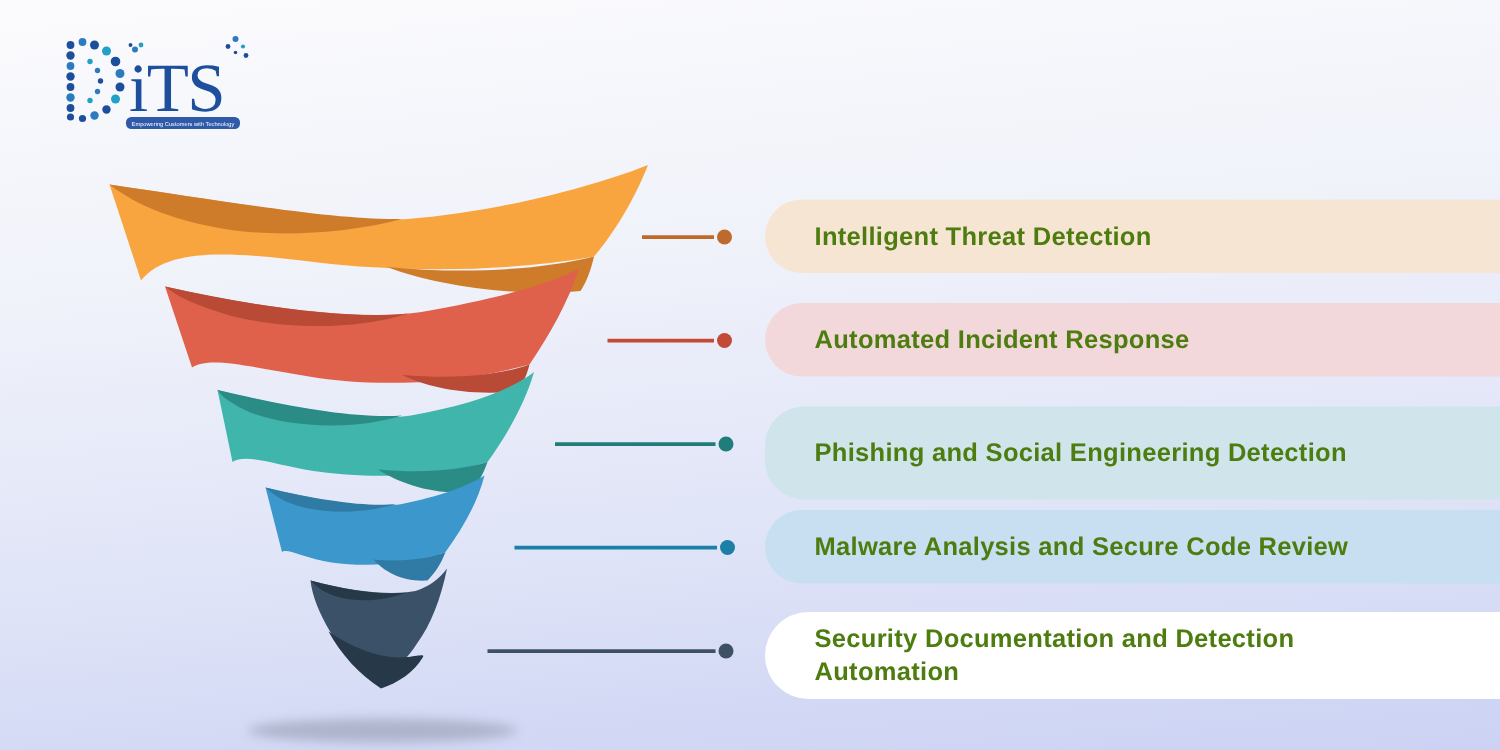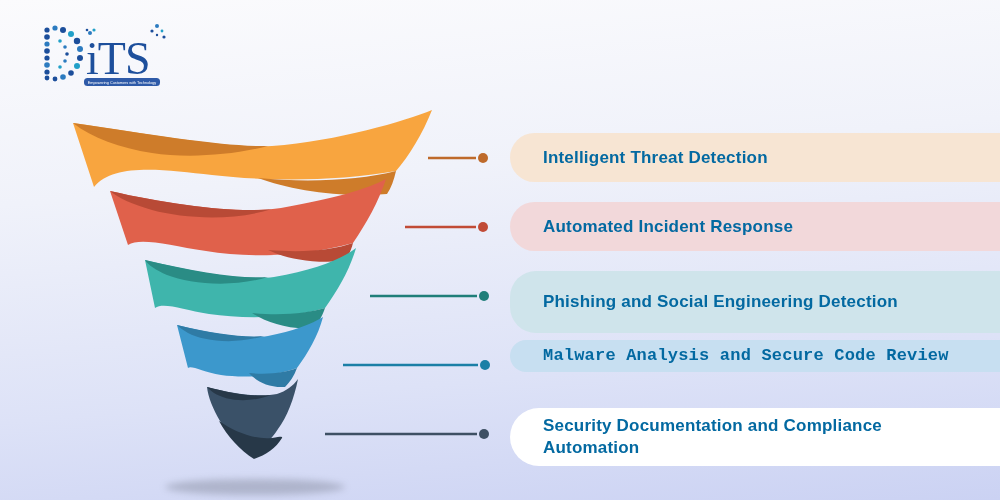--- a/index.html
+++ b/index.html
@@ -8,28 +8,28 @@
     position:relative; width:1000px; height:500px; overflow:hidden;
     background: linear-gradient(175deg, #fbfbfd 0%, #f0f2fa 35%, #dde2f7 72%, #cbd2f3 100%);
   }
   .logo { position:absolute; left:40px; top:16px; width:140px; height:78px; }
   .funnel-svg { position:absolute; left:0; top:0; width:1000px; height:500px; }
   .pill {
     position:absolute; left:510px; right:0; display:flex; align-items:center;
     border-top-left-radius:26px; border-bottom-left-radius:26px;
   }
   .pill-text {
-    padding-left:33px; color:#0369a1; font-size:17px; font-weight:600;
+    padding-left:33px; color:#4d7c0f; font-size:17px; font-weight:600;
     letter-spacing:0.2px; white-space:nowrap; line-height:1.28;
   }
   .pill-text.wrap { white-space:normal; max-width:400px; }
   .p1 { top:133px; height:49px; }
   .p2 { top:202px; height:49px; }
   .p3 { top:271px; height:62px; }
-  .p4 { top:340px; height:32px;font-family:Liberation Mono, monospace; }
+  .p4 { top:340px; height:49px; }
   .p5 { top:408px; height:58px; border-top-left-radius:29px; border-bottom-left-radius:29px; }
 </style>
 </head>
 <body>
 
 <div class="canvas">
 
   <svg class="logo" viewBox="0 0 140 78">
 
     <g>
@@ -167,16 +167,16 @@
   <div class="pill p2" style="background: rgb(242, 216, 218);">
     <span class="pill-text">Automated Incident Response</span>
   </div>
   <div class="pill p3" style="background: rgb(207, 228, 235);">
     <span class="pill-text">Phishing and Social Engineering Detection</span>
   </div>
   <div class="pill p4" style="background: rgb(199, 223, 241);">
     <span class="pill-text">Malware Analysis and Secure Code Review</span>
   </div>
   <div class="pill p5" style="background: rgb(255, 255, 255);">
-    <span class="pill-text wrap">Security Documentation and Compliance Automation</span>
+    <span class="pill-text wrap">Security Documentation and Detection Automation</span>
   </div>
 
 </div>
 
 </body></html>

